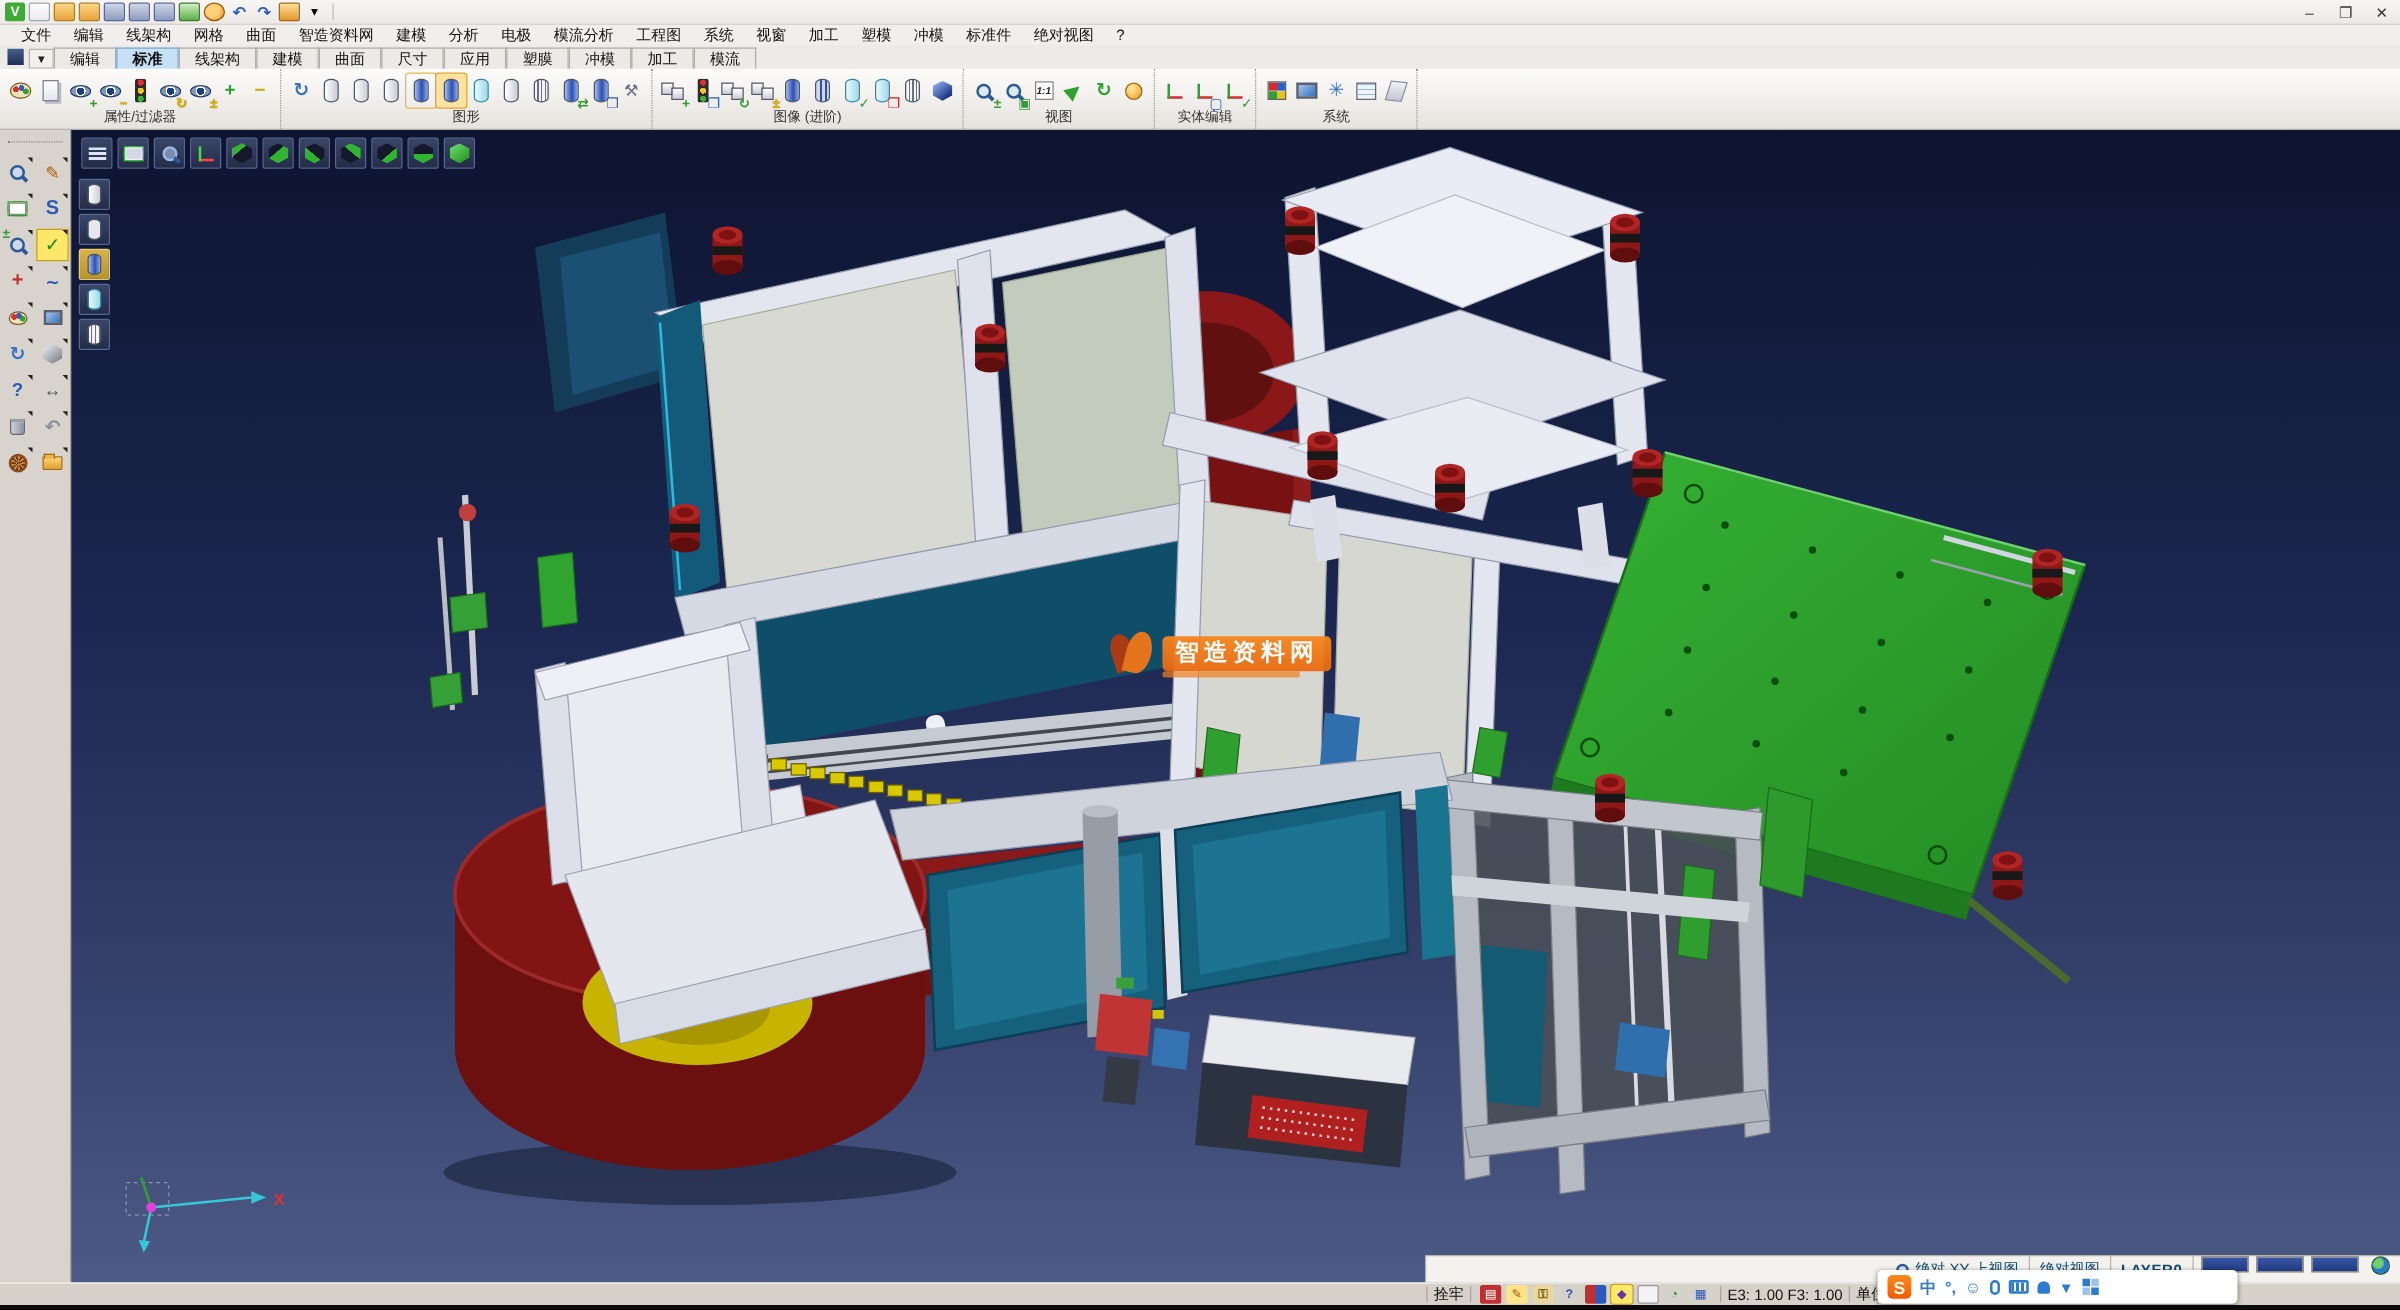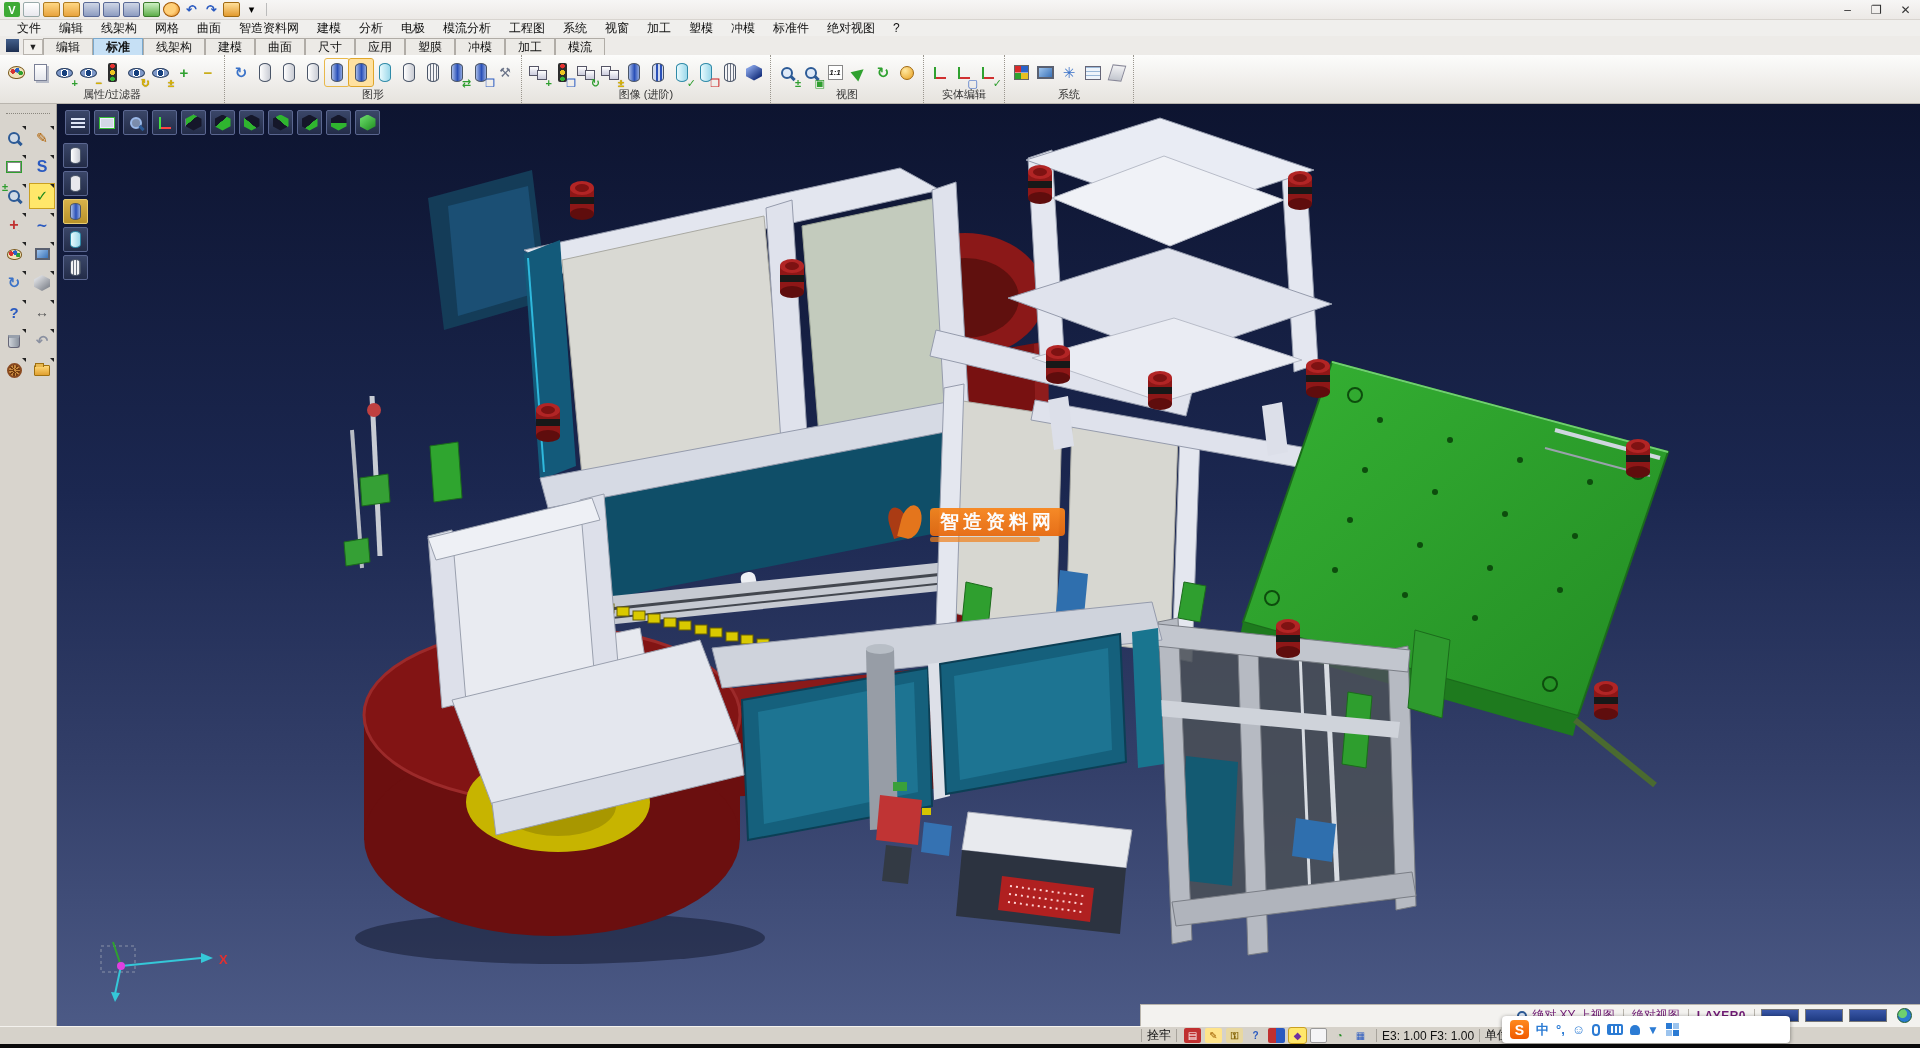--- a/index.html
+++ b/index.html
@@ -155,22 +155,22 @@
   .wm-logo { width:40px; height:40px; position:relative; }
   .wm-logo i { position:absolute; border-radius:50% 50% 50% 0; }
   .wm-logo i:nth-child(1){ left:4px; top:5px; width:18px; height:30px; background:#b33a10; transform:rotate(-18deg); }
   .wm-logo i:nth-child(2){ left:16px; top:3px; width:20px; height:34px; background:#f07818; transform:rotate(14deg); }
   .wm-badge { background:linear-gradient(#f8861e,#e86a10); color:#fff; font-weight:bold; font-size:19px;
     letter-spacing:4px; padding:3px 10px 4px 10px; border-radius:4px; }
   .wm-sub { height:5px; width:110px; background:rgba(240,130,30,.75); border-radius:2px; margin-top:2px; filter:blur(.6px); }
 
   
   .statusA { position:absolute; left:1140px; top:1004px; width:780px; height:22px; background:#f3f2ef;
-    border-top:1px solid #b8b4ac; border-left:1px solid #b8b4ac; display:flex; align-items:center; z-index:5;
-    font-size:12px; color:#701a75; }
+    border-top:1px solid #b8b4ac; border-left:1px solid #b8b4ac; display:flex; align-items:flex-start; z-index:5;
+    font-size:12px; color:#0c4a6e; }
   .statusA .seg { display:flex; align-items:center; padding:0 8px; height:100%; }
   .statusA .div { width:1px; height:14px; background:#b8b4ac; }
   .statusA .lay { font-weight:bold; letter-spacing:.5px; }
   .swatch { width:38px; height:13px; border:1px solid #777; background:linear-gradient(#3a57a8,#1e3a80); margin-left:6px; }
   .globe { width:15px; height:15px; border-radius:50%; margin-left:10px;
     background:radial-gradient(circle at 35% 35%, #6fd06f 0 4px, #2a7ad0 5px); border:1px solid #1a5a30; }
   .statusB { position:absolute; left:0; top:1026px; width:1920px; height:18px; background:#d6d2ca;
     border-top:1px solid #f4f2ee; display:flex; align-items:center; font-size:12px; color:#111; z-index:6; }
   .statusB .div { width:1px; height:13px; background:#a8a49c; margin:0 5px; }
   .stic { width:17px; height:15px; margin:0 2px; border-radius:2px; display:inline-flex; align-items:center;

